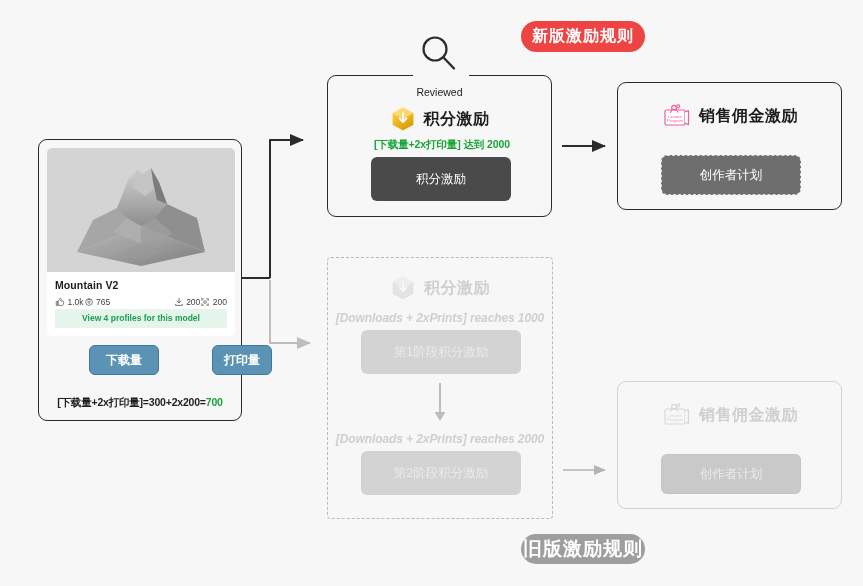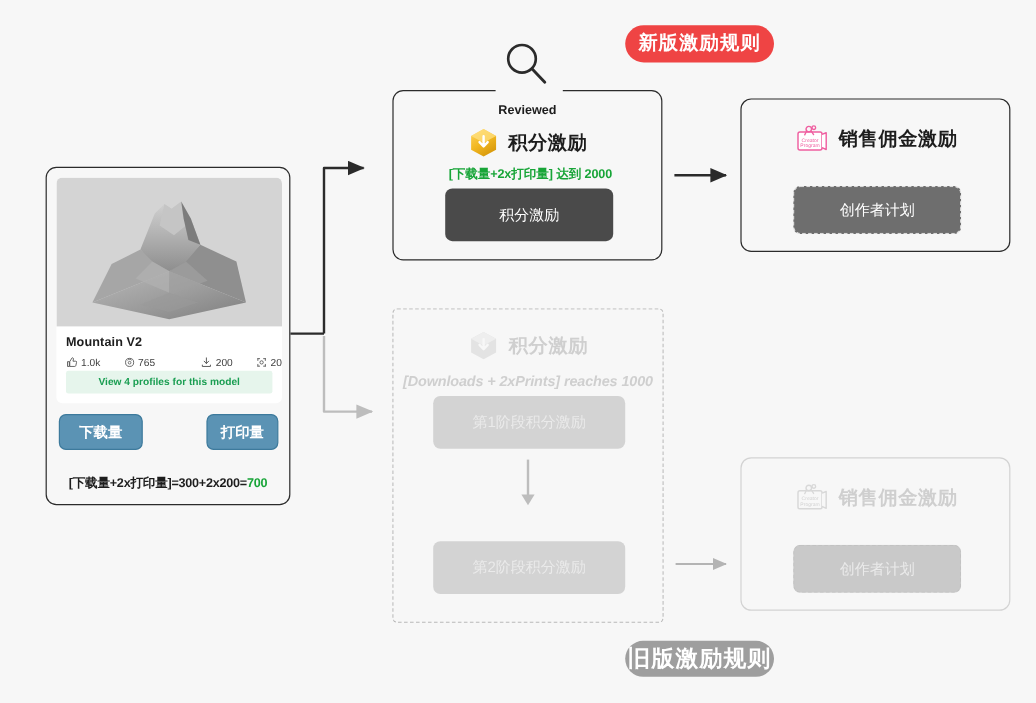--- a/index.html
+++ b/index.html
@@ -51,21 +51,21 @@
     overflow: hidden;
   }
   #model-meta { padding: 7px 8px 8px 8px; }
   #model-title {
     font-size: 10.5px; font-weight: bold; color: #1d1d1d;
     margin-bottom: 6px; letter-spacing: .1px;
   }
   #stats-row {
     display: flex; align-items: flex-start;
     font-size: 8.5px; color: #3f3f3f;
-    gap: 19px;
+    gap: 0;
   }
   .stat { display: flex; align-items: center; gap: 2.5px; }
   .stat .num { font-size: 8.5px; }
   .spacer { flex: 1; }
   #profiles-bar {
     margin-top: 2px;
     background: #e6f5ec;
     color: #1a9e52;
     font-size: 8.5px;
     text-align: center;
@@ -84,20 +84,21 @@
   
   .blue-box {
     position: absolute;
     display: flex; align-items: center; justify-content: center;
     background: #5b93b4;
     border: 1.5px solid #3d7a9c;
     border-radius: 6px;
     color: #ffffff;
     font-size: 12px;
     font-weight: 600;
+    margin-left: 40px;
   }
   #box-download { left: 49px; top: 345px; width: 70px; height: 30px; }
   #box-print    { left: 172px; top: 345px; width: 60px; height: 30px; }
 
   
   .reward-card {
     position: absolute;
     background: #f7f7f7;
     border: 1.6px solid #2b2b2b;
     border-radius: 9px;
@@ -142,21 +143,21 @@
   .gray-btn.dashed { border: 1.5px dashed #c2c2c2; background: #c9c9c9; }
 
   
   #card-points-new { left: 327px; top: 75px; width: 225px; height: 142px; }
   #card-points-new .notch {
     position: absolute; left: 85px; top: -2px; width: 56px; height: 4px;
     background: #f7f7f7;
   }
   #reviewed-label {
     position: absolute; left: 0; right: 0; top: 10px;
-    text-align: center; font-size: 10.5px; font-weight: bold; color: #1d1d1d;
+    text-align: center; font-size: 10.5px; font-weight: normal; color: #1d1d1d;
   }
   #card-points-new .card-head { position: absolute; left: 0; right: 0; top: 30px; }
   #card-points-new .cond { position: absolute; left: 5px; right: 0; top: 62px; }
   #card-points-new .dark-btn { position: absolute; left: 43px; top: 81px; width: 140px; height: 44px; }
 
   #magnifier { position: absolute; left: 418px; top: 33px; width: 42px; height: 42px; }
 
   
   #card-sales-new { left: 617px; top: 82px; width: 225px; height: 128px; }
   #card-sales-new .card-head { position: absolute; left: 0; right: 0; top: 20px; }
@@ -345,20 +346,21 @@
       <span class="title" style="color:#cfcfcf">积分激励</span>
     </div>
     <div class="cond gray" id="cond-stage1">[Downloads + 2xPrints] reaches 1000</div>
     <div class="gray-btn" id="btn-stage1">第1阶段积分激励</div>
 
     <svg id="mid-arrow" viewBox="0 0 14 40">
       <path d="M7,0 L7,30" stroke="#bdbdbd" stroke-width="2" fill="none"></path>
       <path d="M1.5,29 L7,38 L12.5,29 Z" fill="#bdbdbd"></path>
     </svg>
 
+    <div class="cond gray" id="cond-stage2">[Downloads + 2xPrints] reaches 2000</div>
     <div class="gray-btn" id="btn-stage2">第2阶段积分激励</div>
   </div>
 
   <div class="reward-card faded" id="card-sales-old">
     <div class="card-head">
       <svg width="30" height="26" viewBox="0 0 30 26">
         <rect x="4" y="7" width="20" height="15" rx="1.6" fill="#f7f7f7" stroke="#d8d8d8" stroke-width="1.2"></rect>
         <path d="M24,9 L27.5,7.6 L27.5,21.6 L24,20" fill="#f7f7f7" stroke="#d8d8d8" stroke-width="1.2" stroke-linejoin="round"></path>
         <circle cx="13" cy="4.6" r="2.3" fill="none" stroke="#d8d8d8" stroke-width="1.2"></circle>
         <circle cx="17.2" cy="3.4" r="1.5" fill="none" stroke="#d8d8d8" stroke-width="1.1"></circle>

